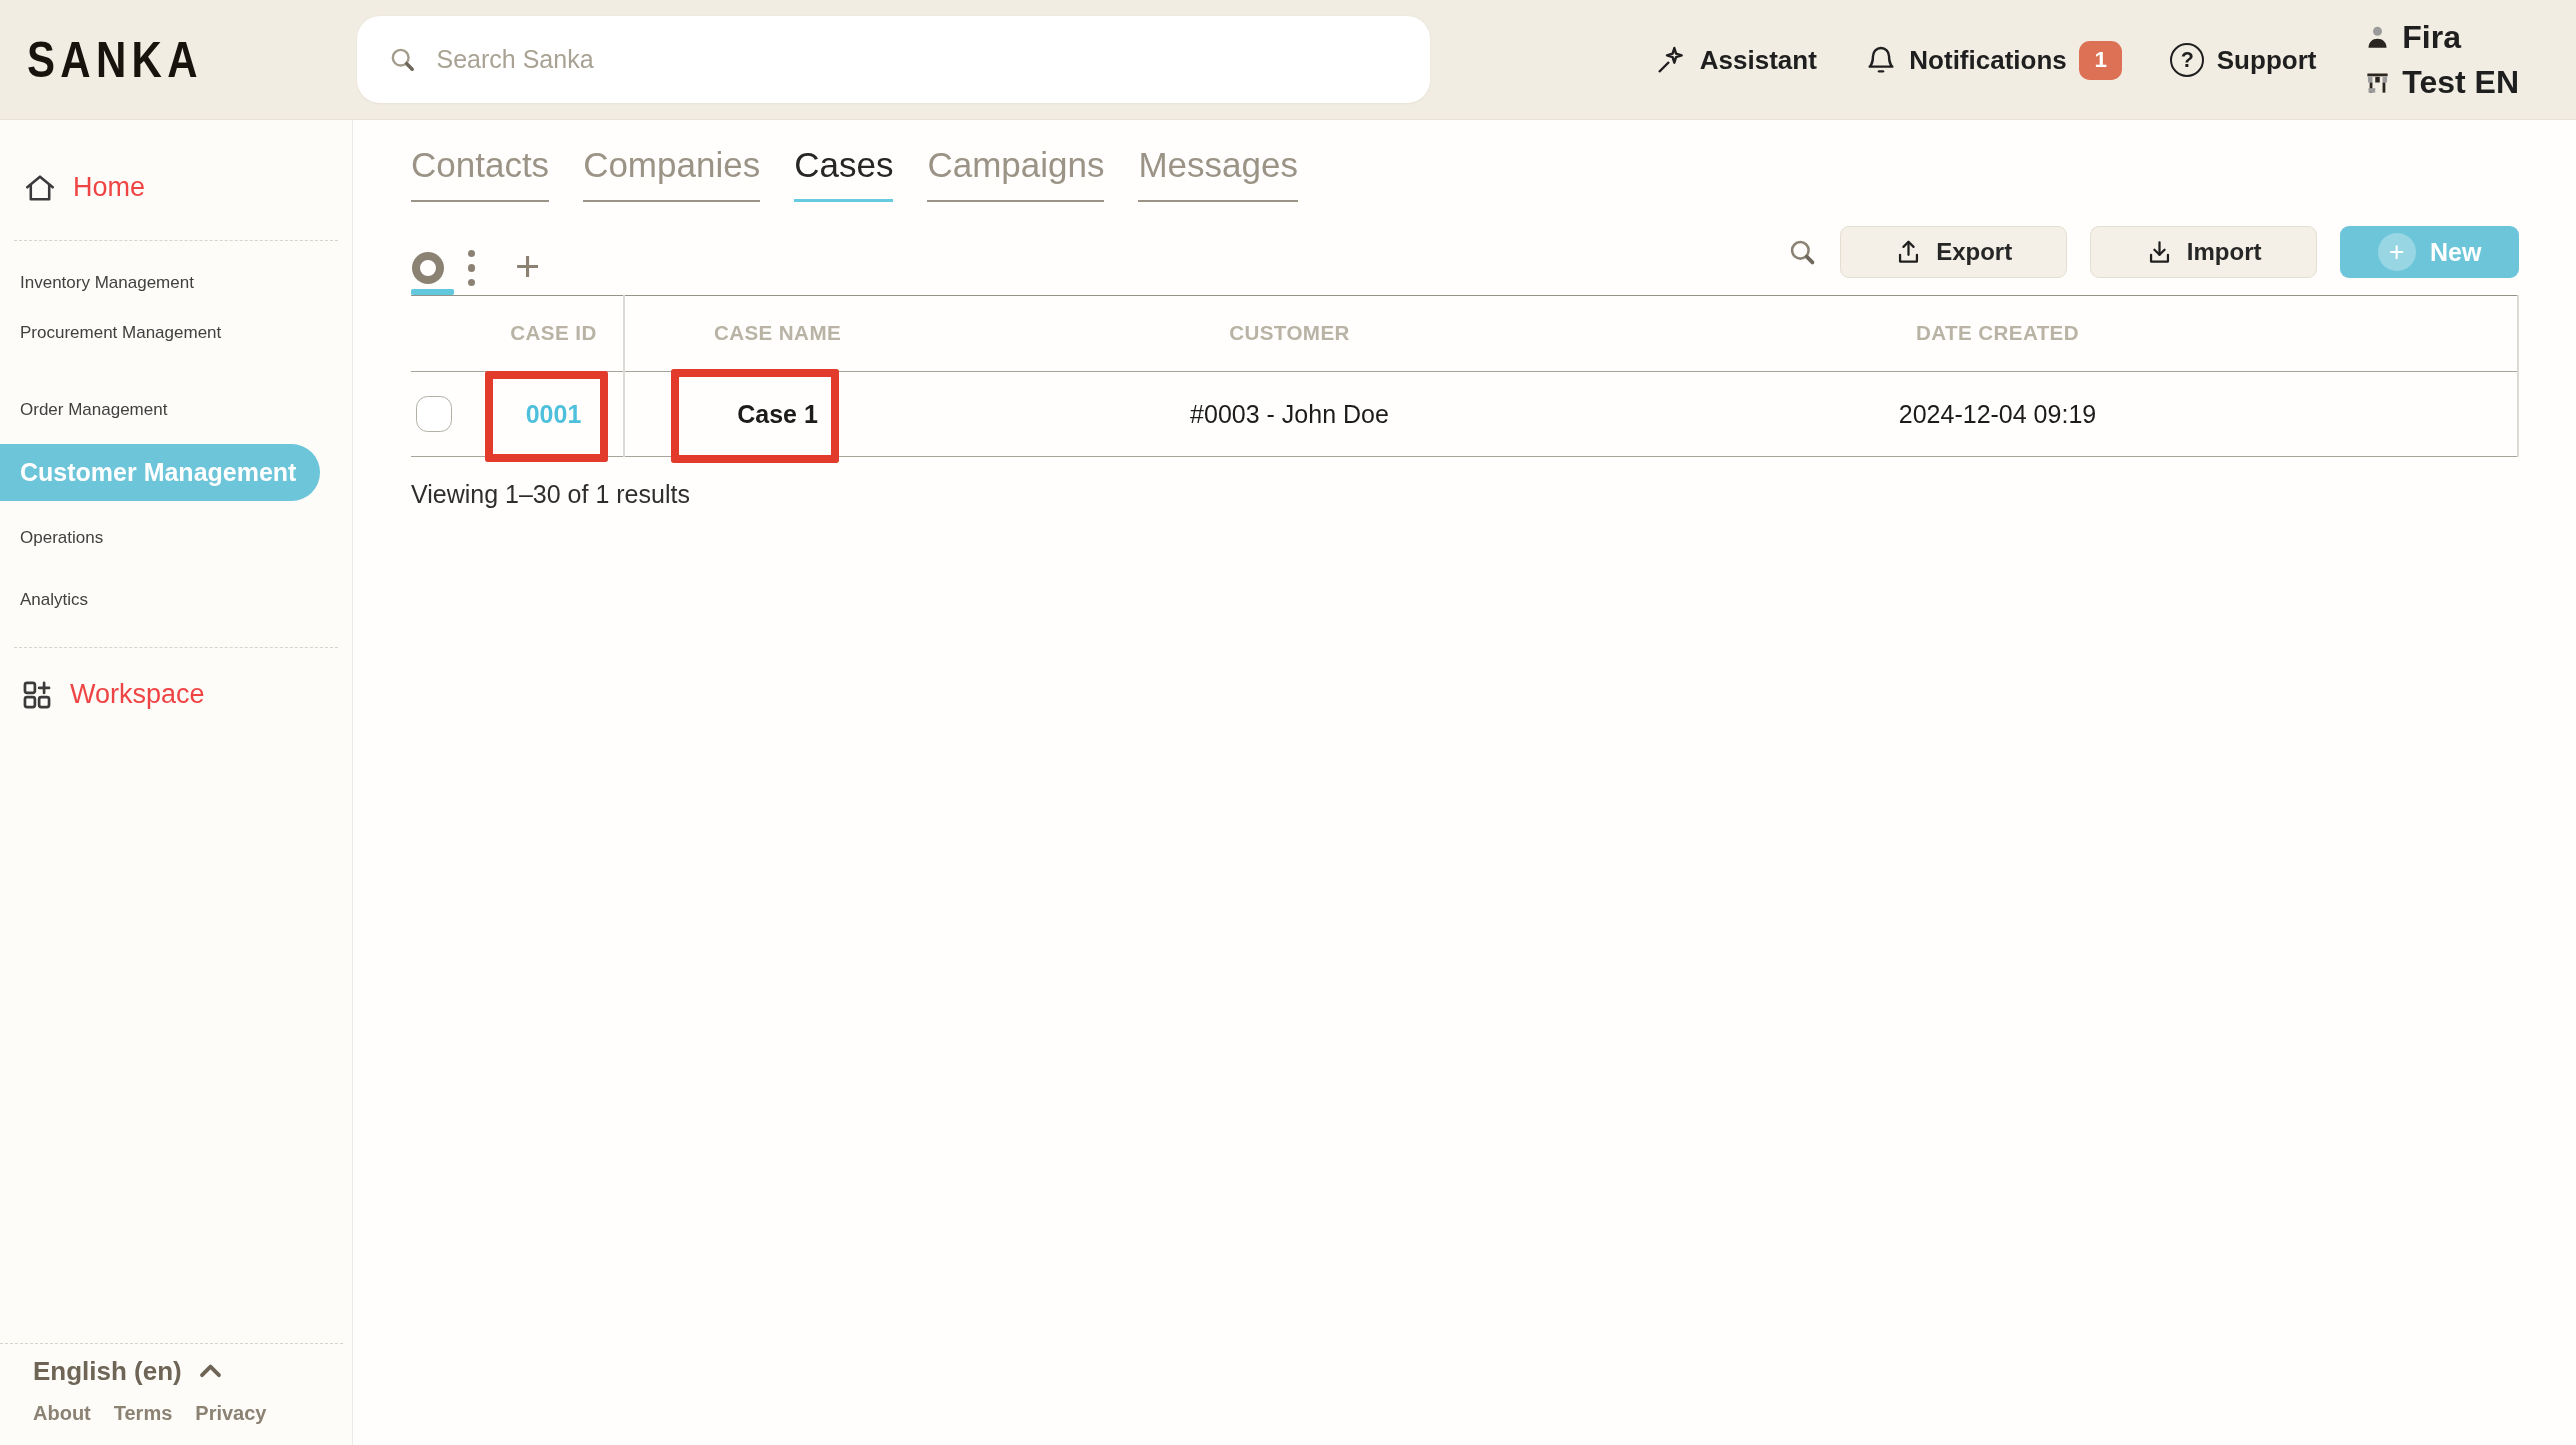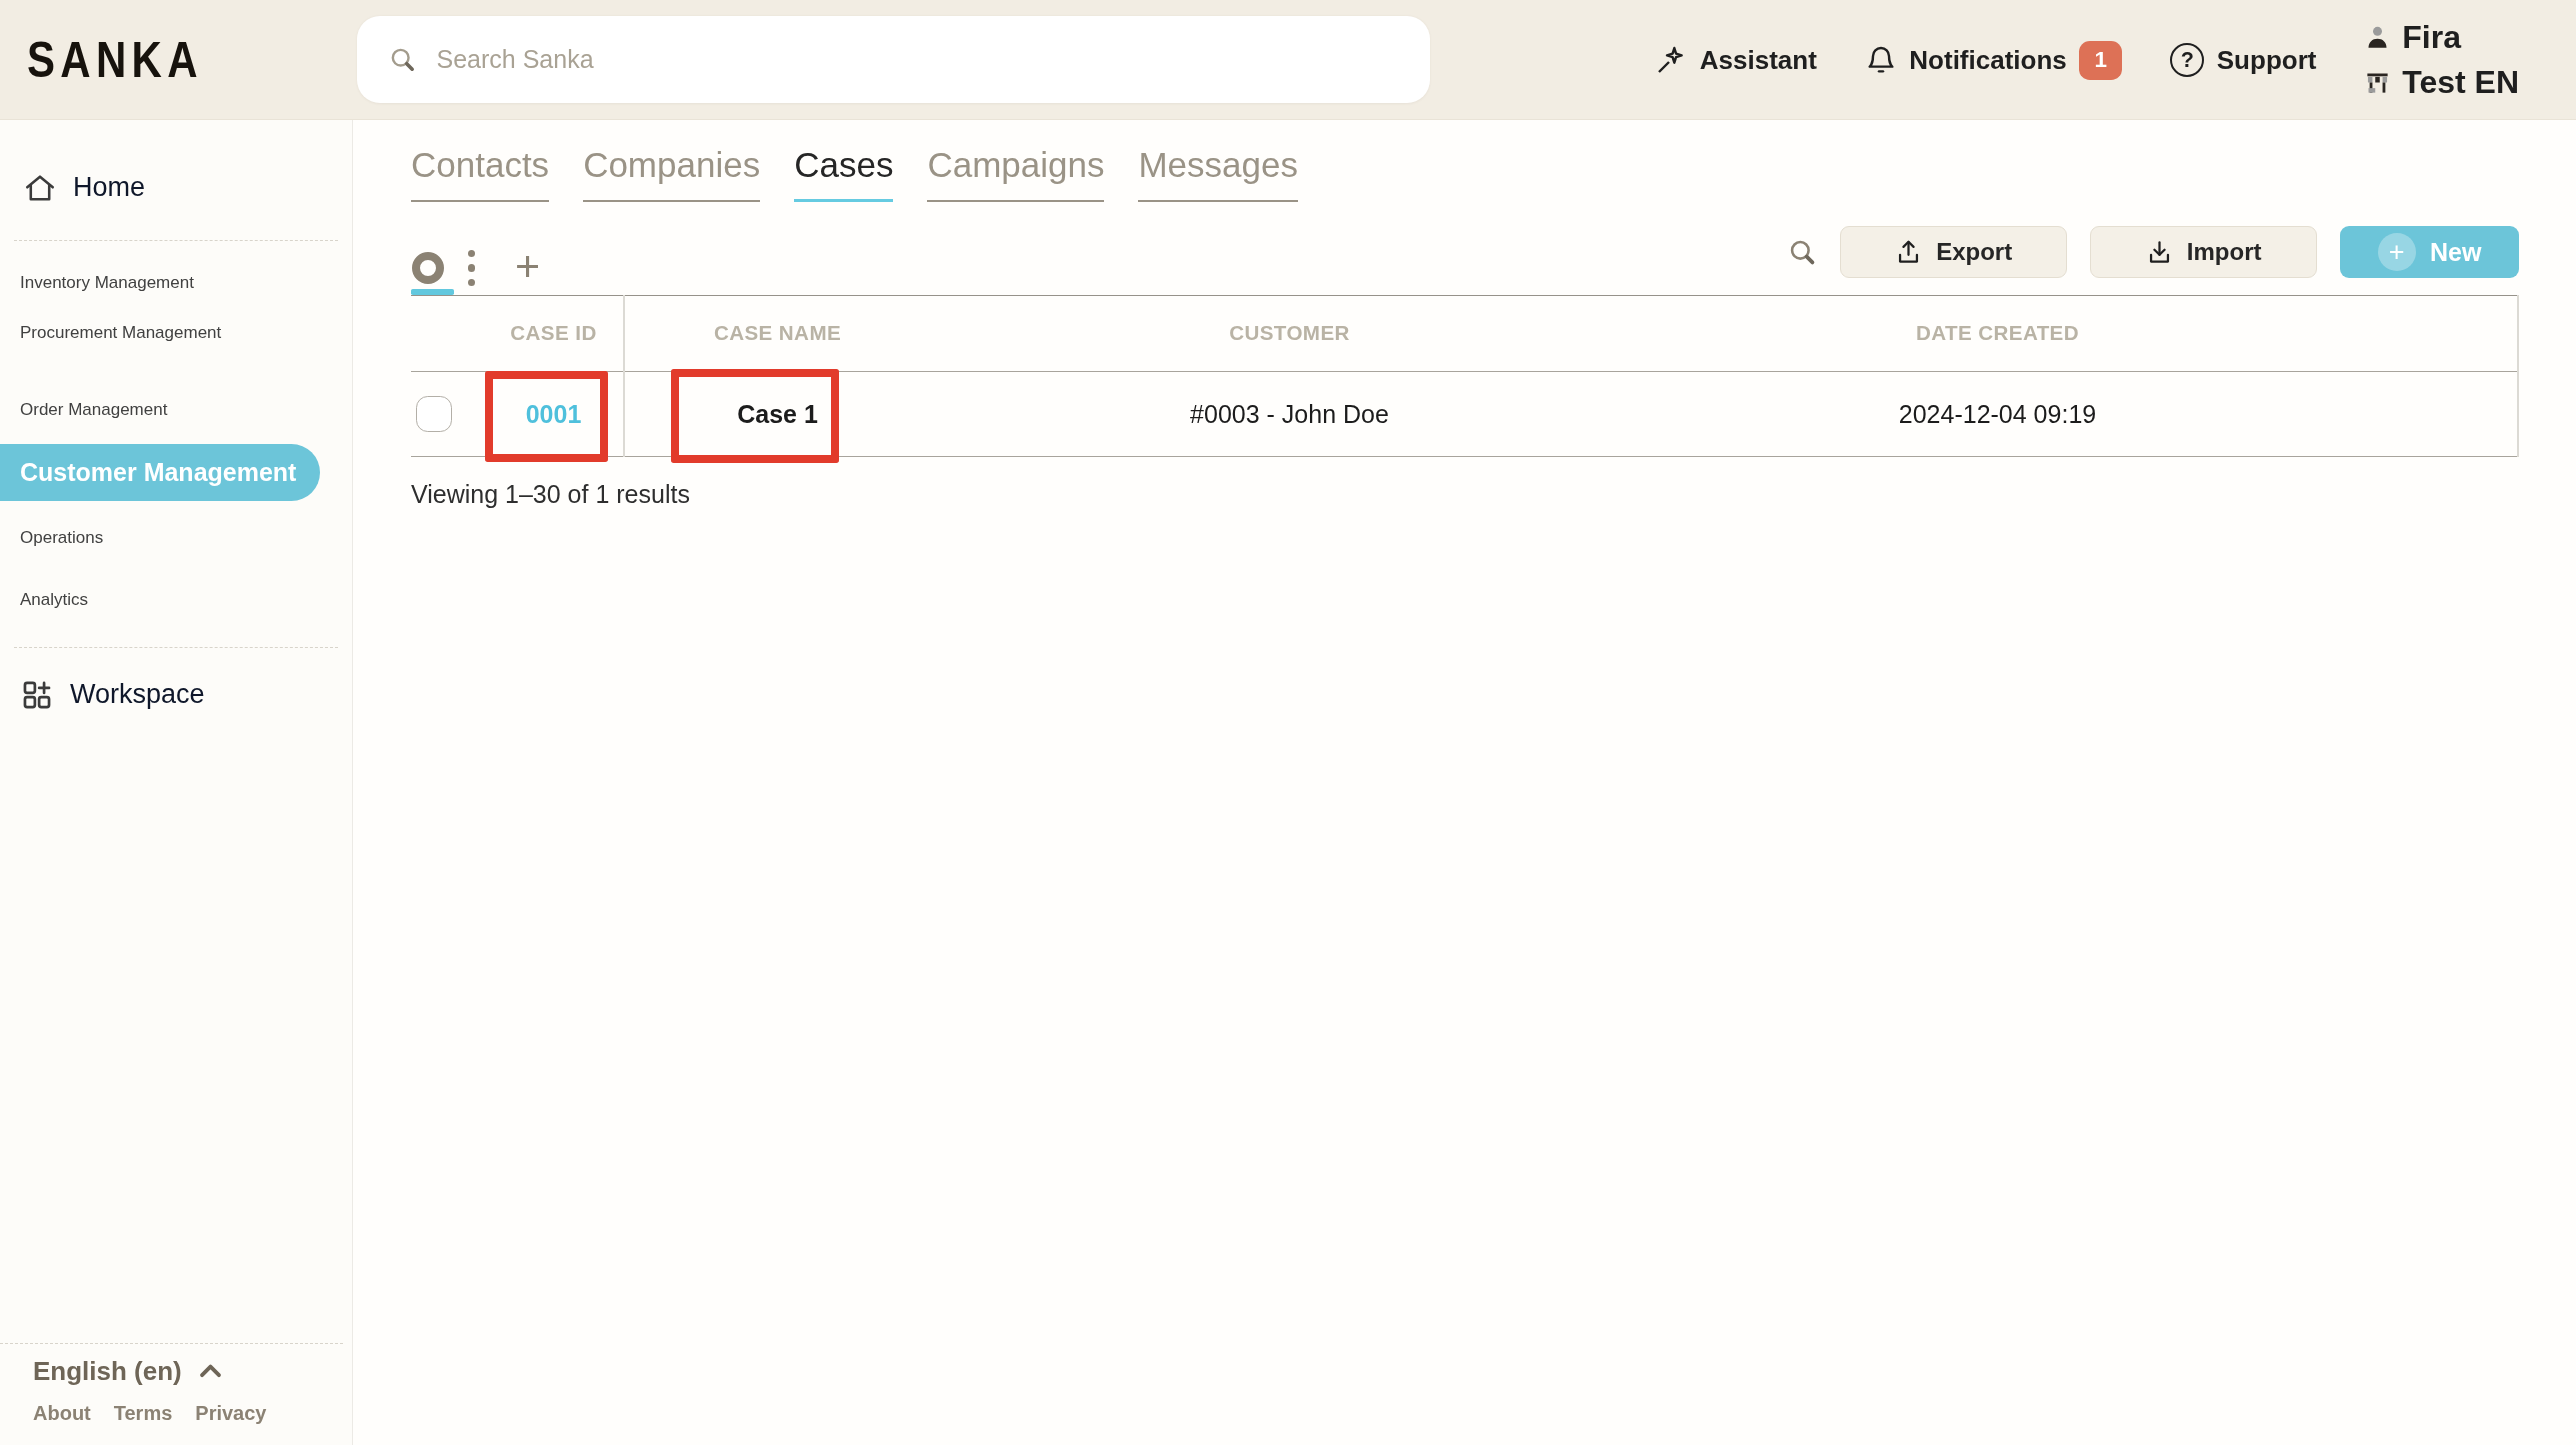--- a/index.html
+++ b/index.html
@@ -24,21 +24,21 @@
   .badge { display:inline-flex; align-items:center; justify-content:center; min-width:43px; height:39px;
            background:#dd7156; border-radius:10.8px; color:#fff; font-size:22.4px; font-weight:700; padding:0 7.2px; }
   .help-circle { width:34px; height:34px; border:2.7px solid #1f1f1f; border-radius:50%;
                  display:flex; align-items:center; justify-content:center; font-size:21.5px; font-weight:700; color:#1f1f1f; }
   .userblock { display:flex; flex-direction:column; gap:7.2px; }
   .userrow { display:flex; align-items:center; gap:10.8px; font-size:32px; font-weight:700; color:#1f1f1f; cursor:pointer; }
 
   
   .sidebar { position:absolute; left:0; top:120px; width:353px; height:1326px; background:#fdfcf9; border-right:1.8px solid #eceae5; z-index:4; }
   .side-item { position:absolute; left:23px; display:flex; align-items:center; gap:16px; height:43px;
-               font-size:27px; color:#0f172a; cursor:pointer; white-space:nowrap; }
+               font-size:27px; color:#ef4444; cursor:pointer; white-space:nowrap; }
   .side-home { top:46px; }
   .side-workspace { top:553px; left:20px; }
   .dashed { position:absolute; left:14.3px; right:14.3px; border-top:1.8px dashed #d8d4cb; }
   .dash1 { top:120px; } .dash2 { top:527px; } .dash3 { top:1223px; left:0; right:9px; }
   .module { position:absolute; left:20px; height:39px; line-height:39px; font-size:17px; color:#414141;
             white-space:nowrap; overflow:hidden; width:333px; cursor:pointer; }
   .m0 { top:143px; } .m1 { top:193px; } .m2 { top:270px; } .m4 { top:398px; } .m5 { top:460px; }
   .module-active { position:absolute; left:0; top:324px; width:320px; height:57px; background:#6cc5d9;
                    border-radius:0 29px 29px 0; display:flex; align-items:center; padding-left:20px;
                    font-size:25px; font-weight:600; color:#ffffff; white-space:nowrap; cursor:pointer; }

